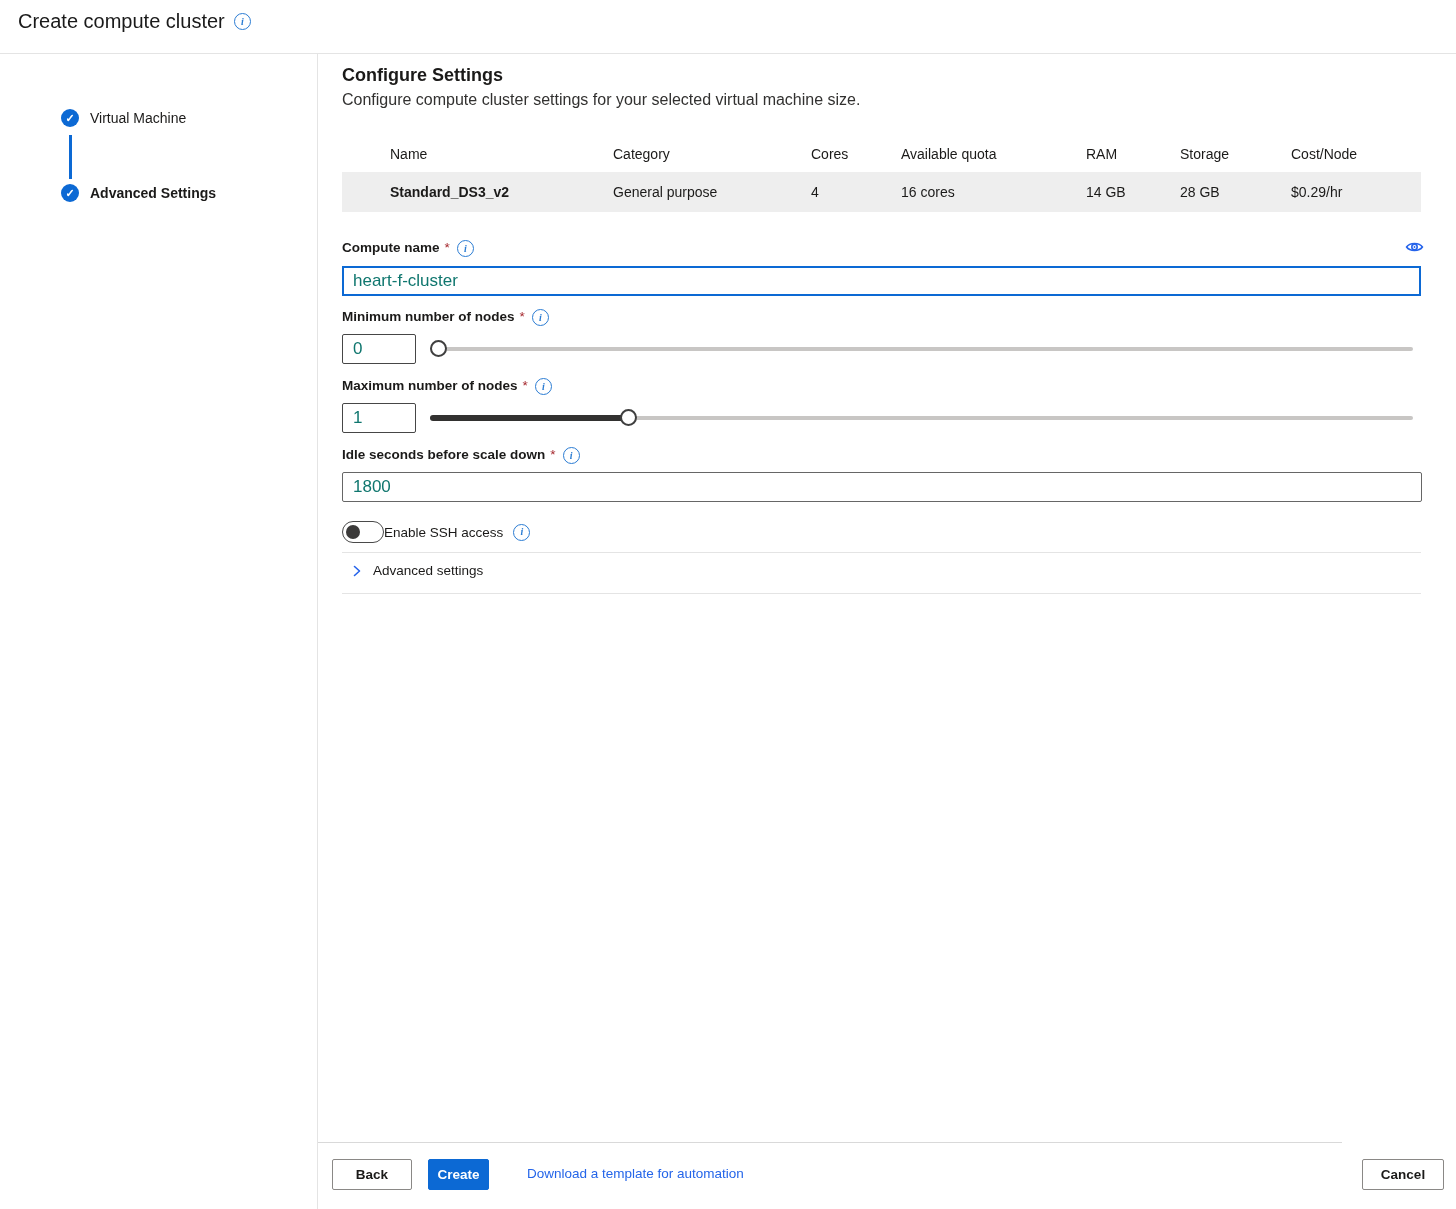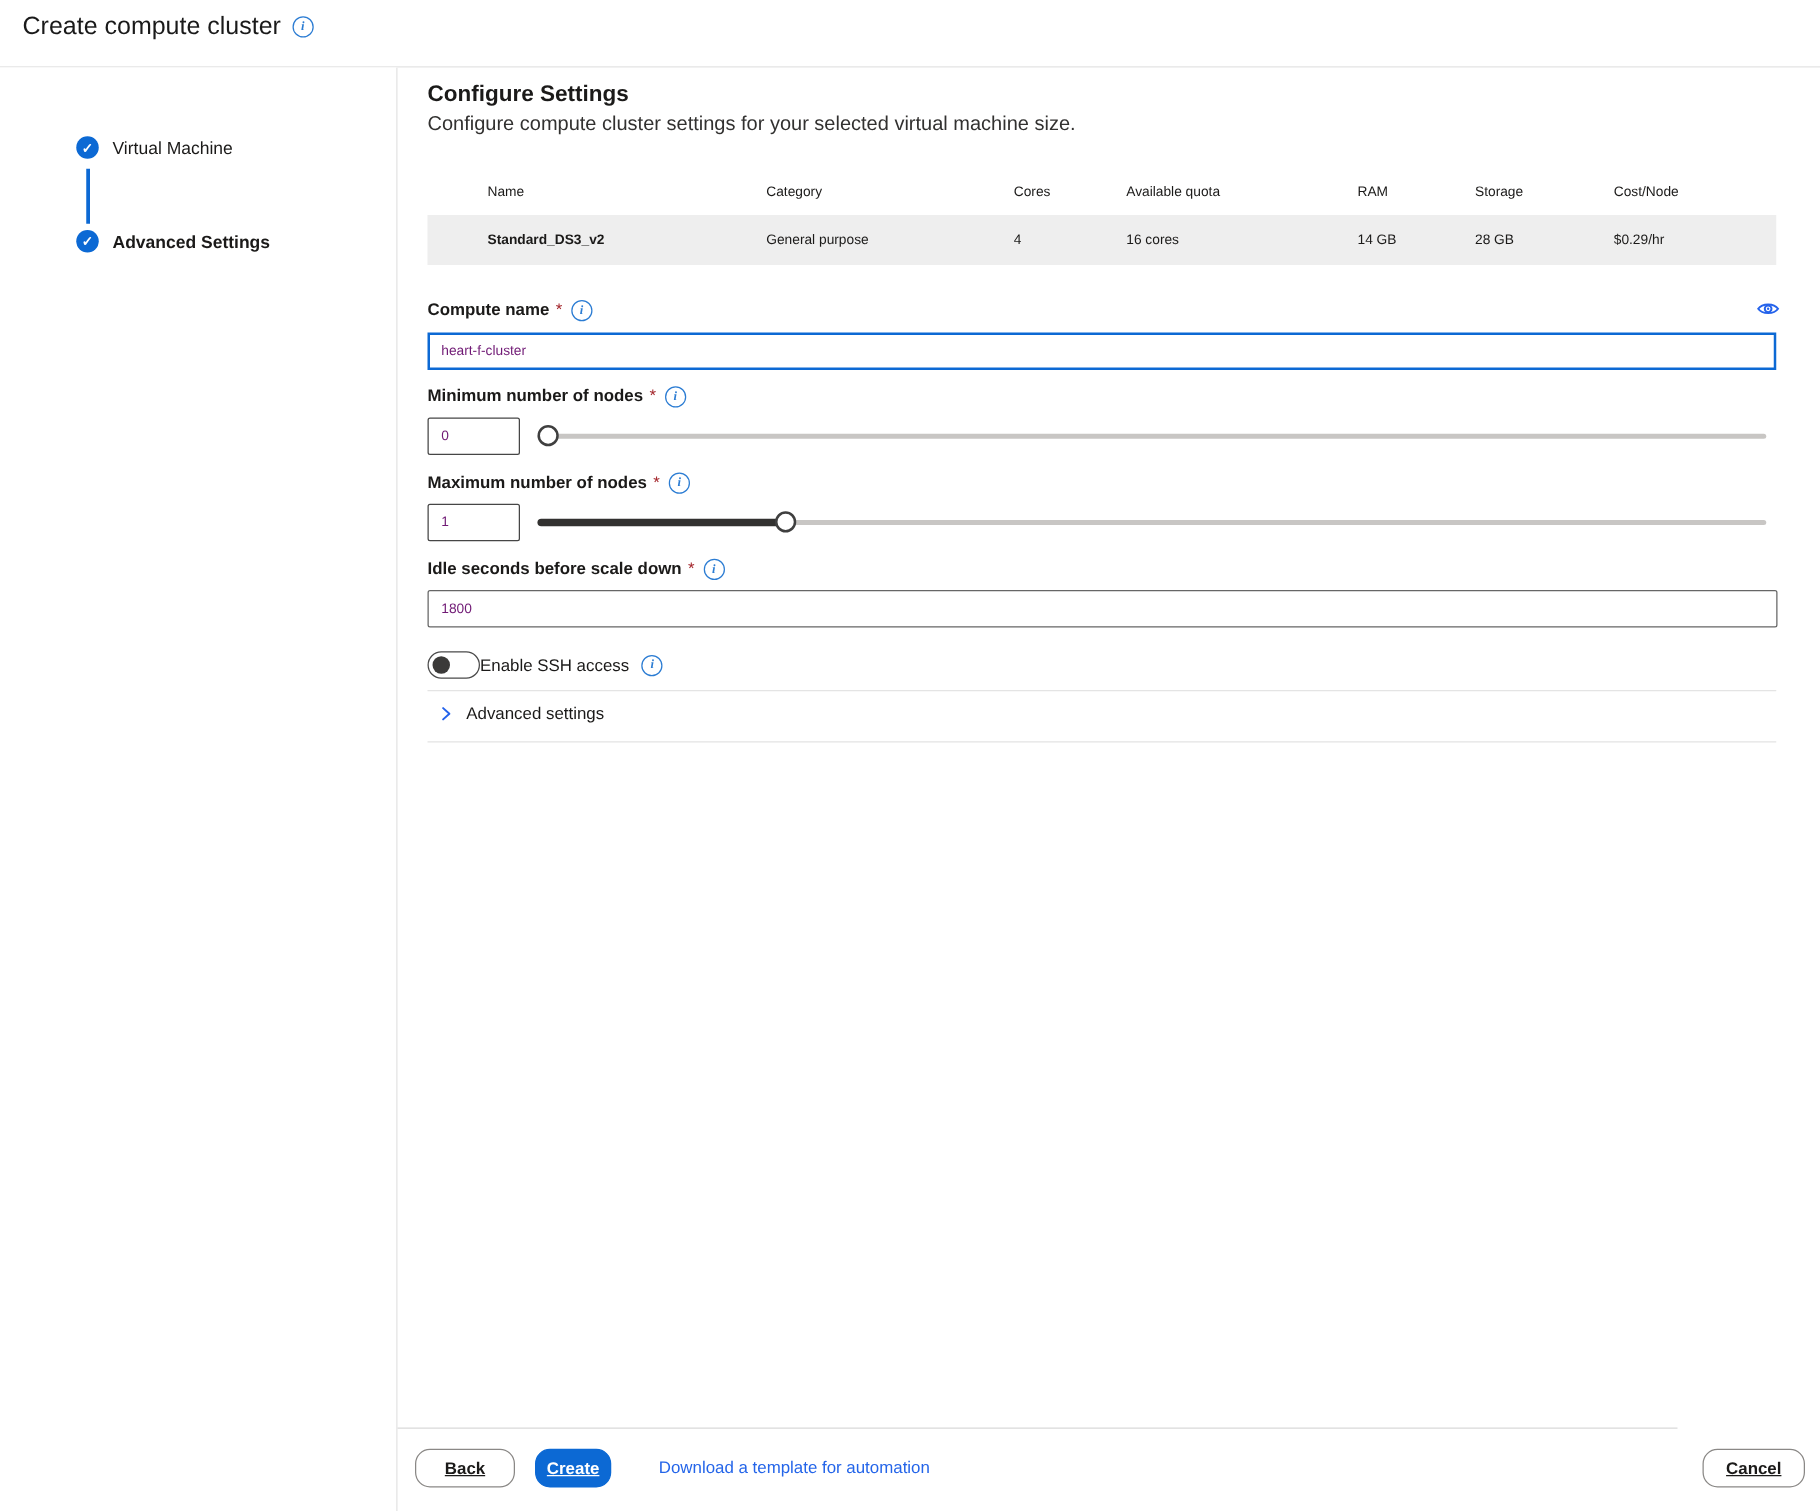--- a/index.html
+++ b/index.html
@@ -28,34 +28,34 @@
   }
   .step-connector{position:absolute;left:69px;top:81px;width:3px;height:44px;background:#0c69d4;}
   .step1{left:61px;top:55px;}
   .step2{left:61px;top:130px;font-weight:700;}
 
   
   .h1{position:absolute;left:342px;top:65px;font-size:18px;font-weight:700;color:#1b1a19;}
   .subtitle{position:absolute;left:342px;top:91px;font-size:16px;color:#323130;}
 
   
-  .vm-table{position:absolute;left:342px;top:135px;width:1079px;font-size:11px;}
+  .vm-table{position:absolute;left:342px;top:135px;width:1079px;font-size:14px;}
   .vm-grid{display:grid;grid-template-columns:271px 198px 90px 185px 94px 111px 130px;align-items:center;}
   .vm-head{height:37px;}
   .vm-row{height:40px;background:#eeeeee;}
   .vm-cell{padding:0;}
   .vm-cell.first{padding-left:48px;}
   .vm-row .vm-cell.first{font-weight:700;}
 
   .field-label{position:absolute;display:flex;align-items:flex-start;gap:7px;font-size:13.5px;font-weight:700;color:#1b1a19;}
   .req{color:#a4262c;font-weight:400;margin-left:-2px;}
   .field-label .lbl{font-weight:600;}
 
   input.text-input{
-    box-sizing:border-box;font-family:"Liberation Sans",sans-serif;font-size:11px;color:#701a75;
+    box-sizing:border-box;font-family:"Liberation Sans",sans-serif;font-size:17px;color:#0f766e;
     background:#fff;outline:none;
   }
   .name-input{position:absolute;left:342px;top:266px;width:1079px;height:30px;border:2px solid #0c69d4;padding:0 9px;}
   .num-input{position:absolute;width:74px;height:30px;border:1.5px solid #464646;border-radius:2px;padding:0 10px;}
   .idle-input{position:absolute;left:342px;top:472px;width:1080px;height:30px;border:1px solid #666666;border-radius:2px;padding:0 10px;}
 
   .eye-icon{position:absolute;left:1405px;top:239px;width:19px;height:16px;cursor:pointer;}
 
   
   .slider{position:absolute;left:430px;width:983px;height:17px;}
@@ -81,21 +81,21 @@
   .div-adv-top{left:342px;top:552px;width:1079px;}
   .div-adv-bottom{left:342px;top:593px;width:1079px;}
   .div-footer{left:318px;top:1142px;width:1024px;background:#d9d9d9;}
 
   .advanced-row{position:absolute;left:351px;top:563px;display:flex;align-items:center;gap:10px;font-size:13.5px;color:#1b1a19;cursor:pointer;}
   .chev{width:12px;height:12px;flex:0 0 auto;}
 
   
   .btn{
     position:absolute;height:31px;box-sizing:border-box;display:flex;align-items:center;justify-content:center;
-    font-family:"Liberation Sans",sans-serif;font-size:13.5px;font-weight:700;border-radius:12px;cursor:pointer;text-decoration:underline;
+    font-family:"Liberation Sans",sans-serif;font-size:13.5px;font-weight:700;border-radius:2px;cursor:pointer;
   }
   .btn-secondary{background:#fff;border:1px solid #8a8886;color:#1b1a19;}
   .btn-primary{background:#0c69d4;border:1px solid #0c69d4;color:#fff;}
   .btn-back{left:332px;top:1159px;width:80px;}
   .btn-create{left:428px;top:1159px;width:61px;}
   .btn-cancel{left:1362px;top:1159px;width:82px;}
   .footer-link{position:absolute;left:527px;top:1166px;font-size:13.5px;color:#2465e9;text-decoration:none;cursor:pointer;}
 </style>
 </head>
 <body>

